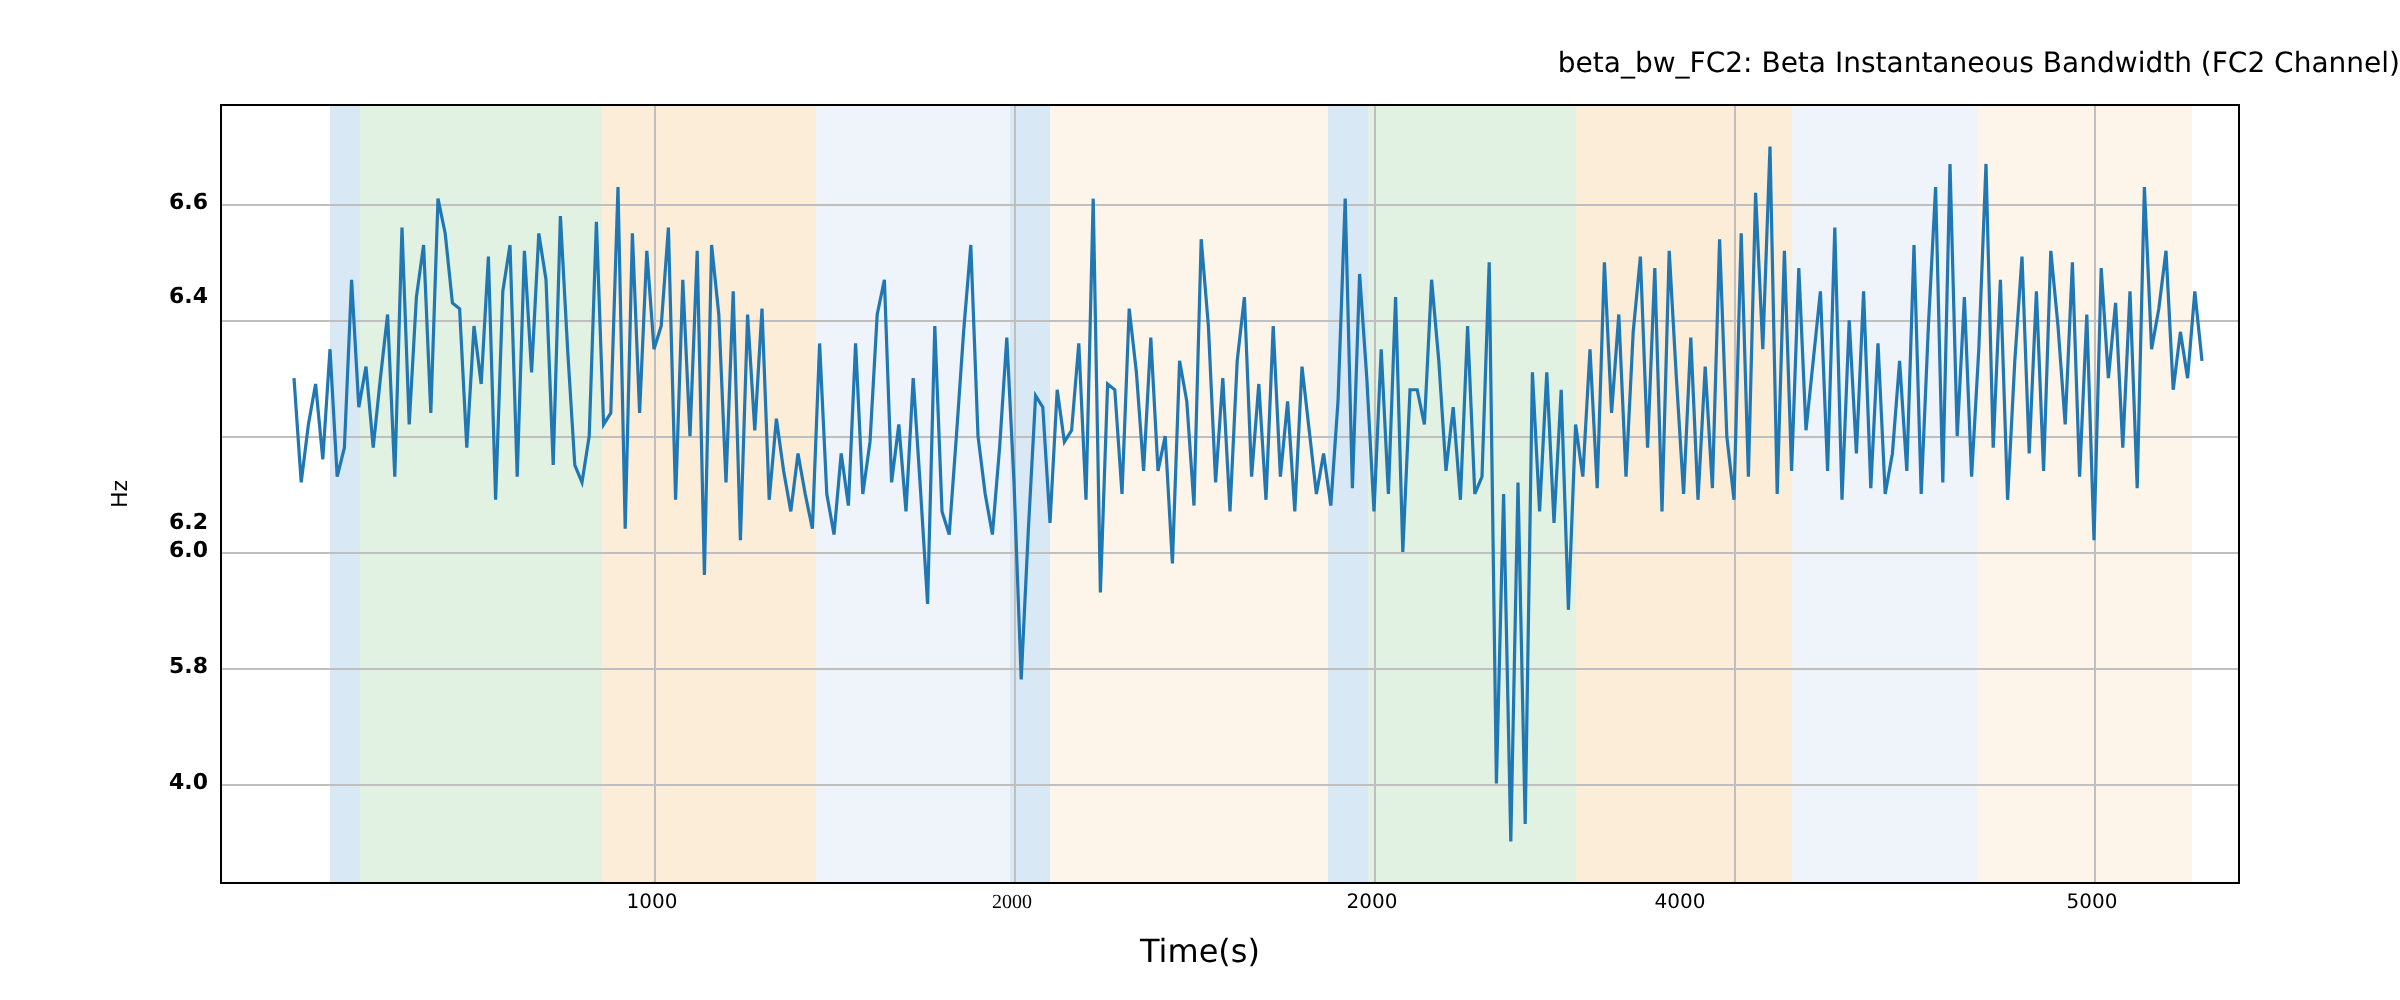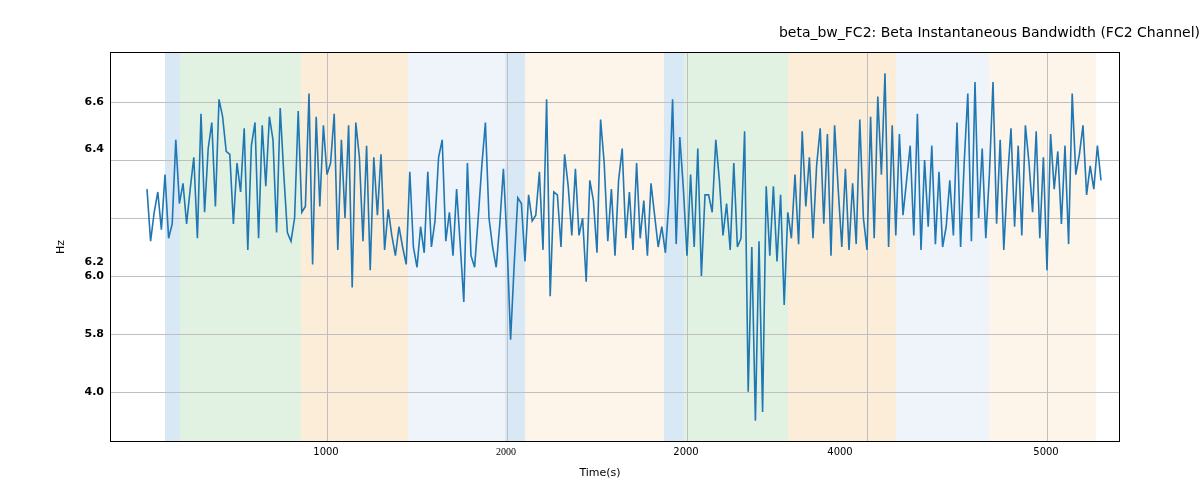--- a/index.html
+++ b/index.html
@@ -71,21 +71,21 @@
     top: 446px;
     font-size: 10px;
     transform: translateX(-50%);
   }
   .xlabel {
     position: absolute;
     left: 0;
     width: 1200px;
     top: 466px;
     text-align: center;
-    font-size: 11px;
+    font-size: 16px;
   }
   .ylabel {
     position: absolute;
     left: 60px;
     top: 247px;
     transform: translate(-50%, -50%) rotate(-90deg);
     font-size: 11px;
   }
   svg.line {
     position: absolute;

